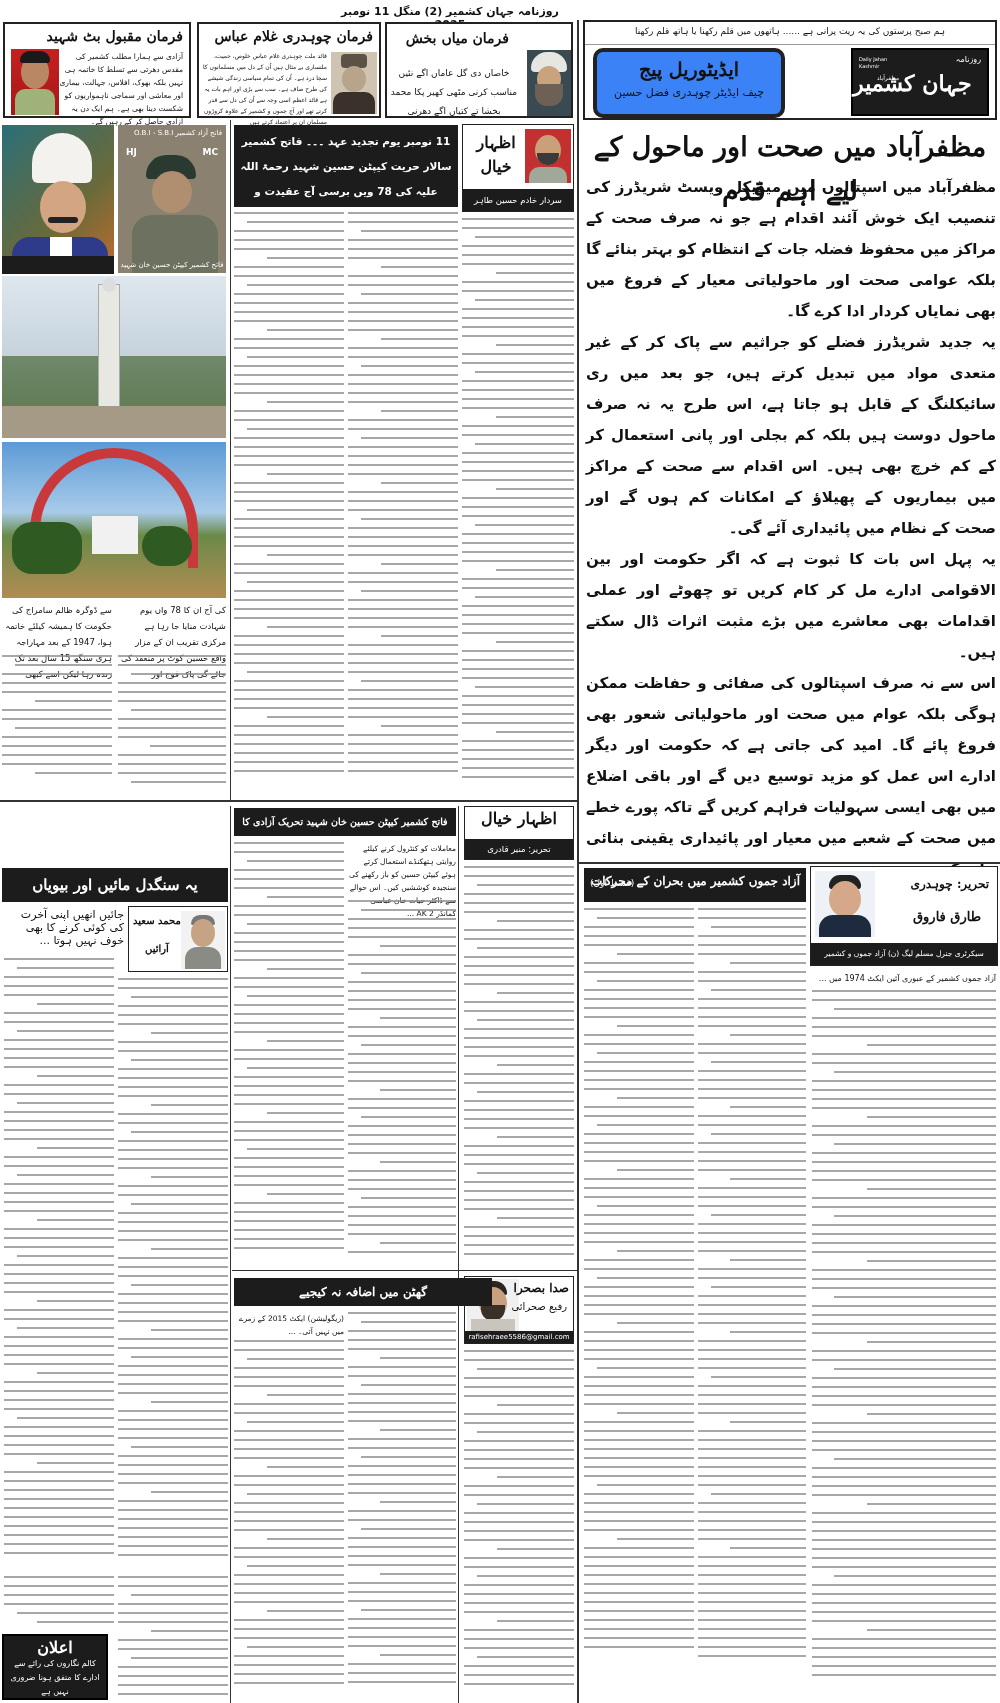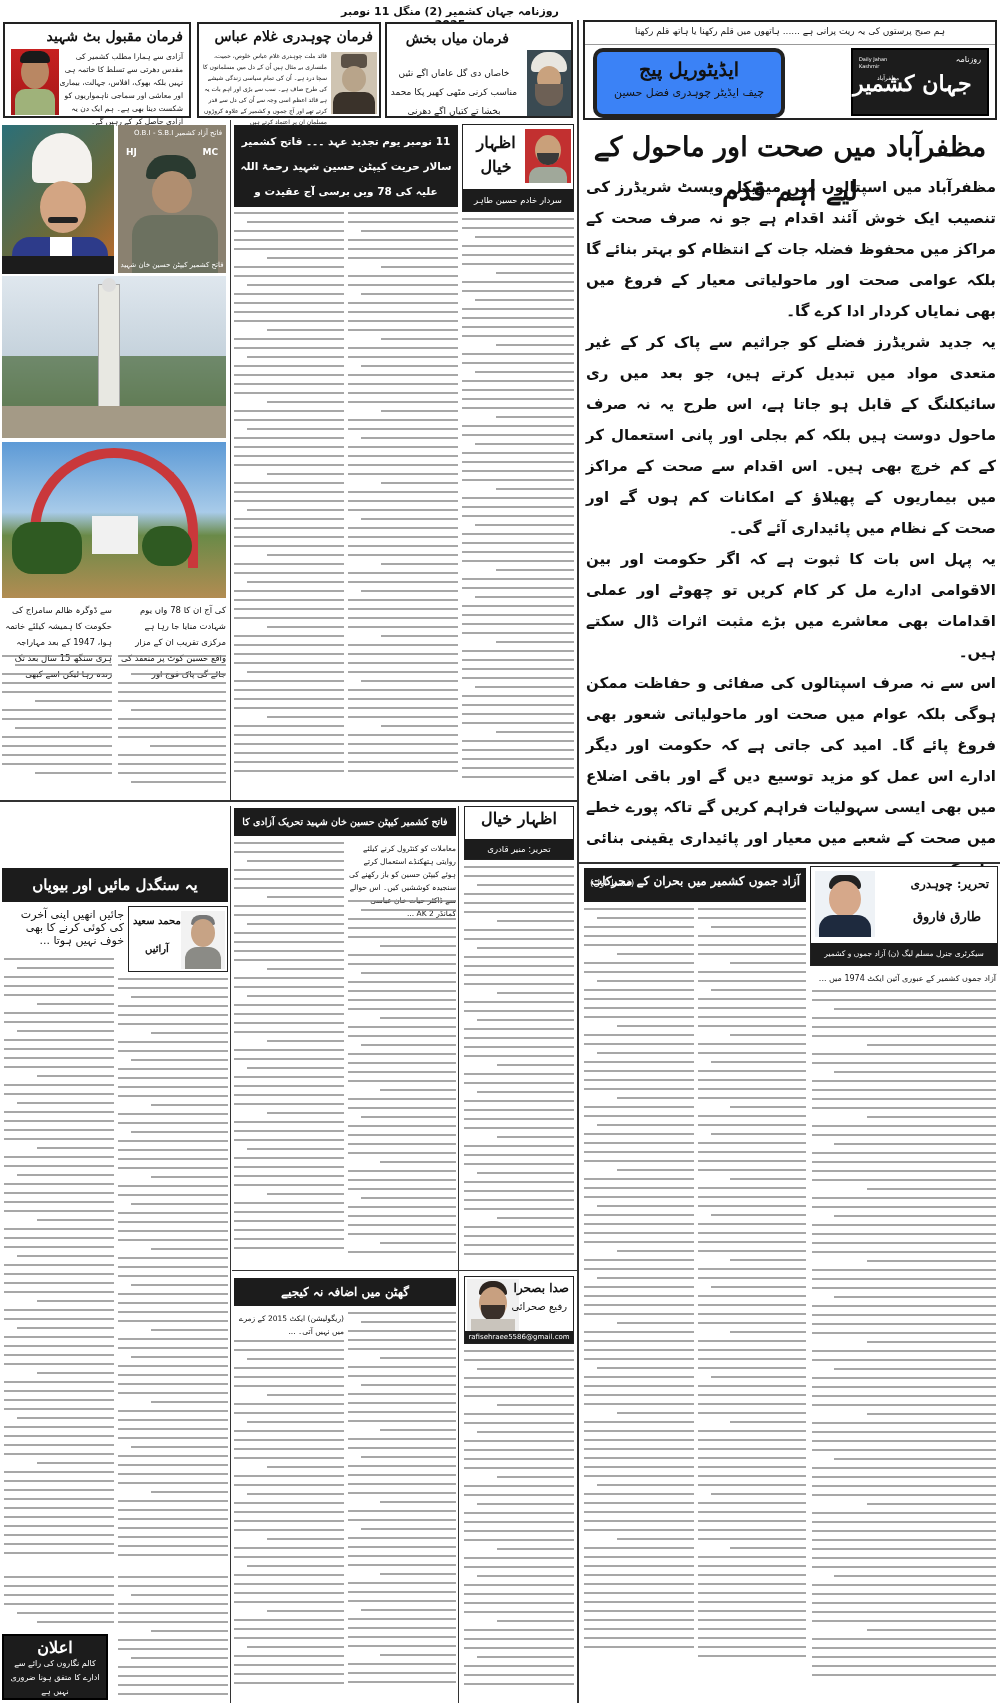--- a/index.html
+++ b/index.html
@@ -782,21 +782,21 @@
   <div class="photo" style="left:2px;top:2px;width:52px;height:52px;background:#f0f0f0">
     <div style="position:absolute;left:12px;top:2px;width:28px;height:14px;background:#2d2520;border-radius:14px 14px 2px 2px"></div>
     <div style="position:absolute;left:12px;top:8px;width:28px;height:32px;border-radius:50%;background:#c8a080"></div>
     <div style="position:absolute;left:14px;top:26px;width:24px;height:16px;background:#3a302a;border-radius:0 0 12px 12px"></div>
     <div style="position:absolute;left:4px;top:40px;width:44px;height:12px;background:#c9c4bc"></div>
   </div>
   <div class="urdu head-title" style="position:absolute;right:4px;top:4px;font-size:12px">صدا بصحرا</div>
   <div class="urdu" style="position:absolute;right:6px;top:24px;font-size:10px">رفیع صحرائی</div>
   <div class="dark" style="position:absolute;left:0;right:0;bottom:0;height:12px;font-size:7px;line-height:12px;text-align:center;overflow:hidden">rafisehraee5586@gmail.com</div>
 </div>
-<div class="abs dark" style="left:234px;top:1278px;width:222px;height:28px">
+<div class="abs dark" style="left:234px;top:1278px;width:258px;height:28px">
   <div class="urdu head-title" style="font-size:12px;line-height:28px;text-align:center">گھٹن میں اضافہ نہ کیجیے</div>
 </div>
 <div class="urdu" style="position:absolute;left:234px;top:1312px;width:110px;font-size:7.5px;line-height:13px">(ریگولیشن) ایکٹ 2015 کے زمرے میں نہیں آتی۔ ...</div>
 <div class="filler" style="left:464px;top:1350px;width:110px;height:350px">
     <div class="ln"></div>
     <div class="ln"></div>
     <div class="ln m"></div>
     <div class="ln"></div>
     <div class="ln"></div>
     <div class="ln"></div>

